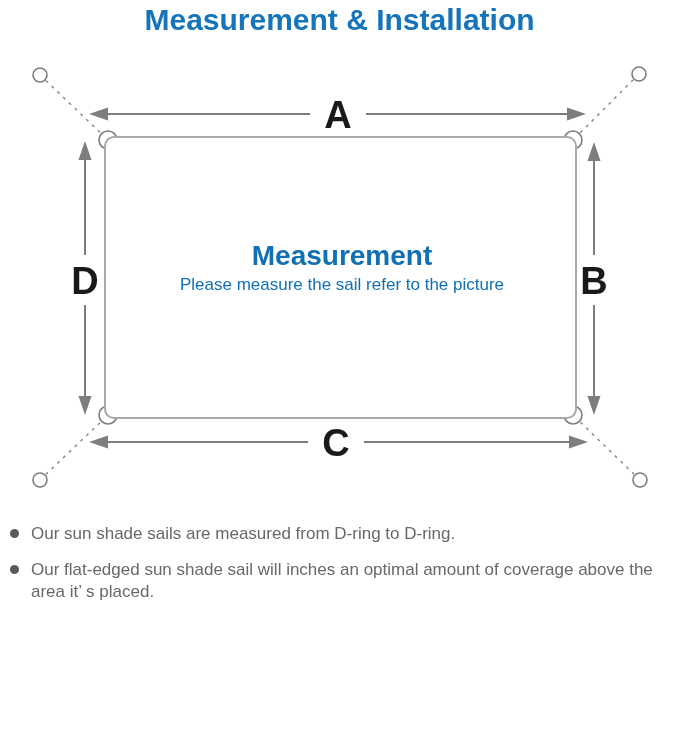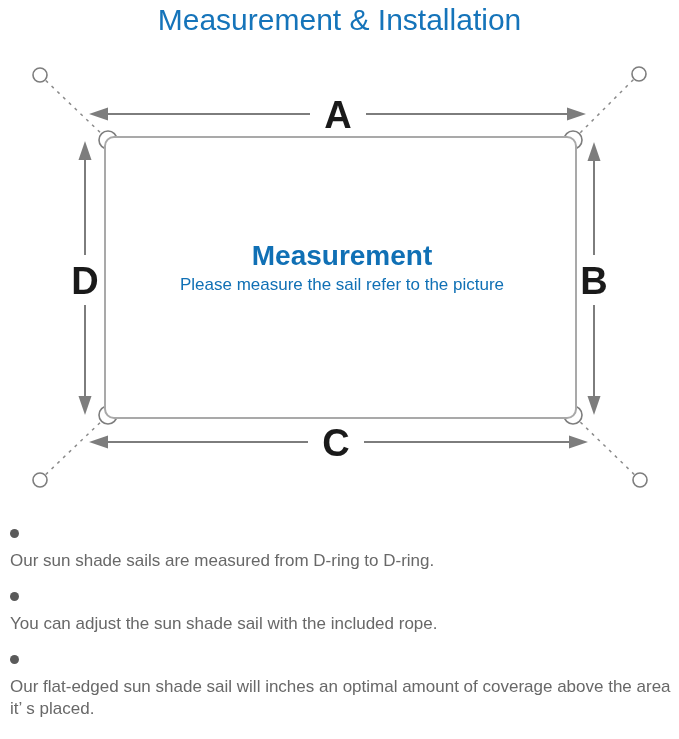--- a/index.html
+++ b/index.html
@@ -17,21 +17,21 @@
     position: relative;
     background: #ffffff;
   }
   .title {
     margin: 0;
     padding-top: 3px;
     height: 57px;
     box-sizing: border-box;
     text-align: center;
     font-size: 30px;
-    font-weight: 400;
+    font-weight: 700;
     letter-spacing: 0px;
     color: #1574ba;
   }
   .diagram-svg {
     display: block;
     width: 679px;
     height: 460px;
   }
   
   .sail-rect   { fill: #ffffff; stroke: #a9a9a9; stroke-width: 2; }
@@ -49,21 +49,20 @@
     box-sizing: border-box;
   }
   .note-item {
     display: flex;
     align-items: flex-start;
     gap: 12px;
     margin-bottom: 14px;
     font-size: 17px;
     line-height: 22px;
     color: #686868;
-    flex-direction: column;
   }
   .bullet-dot {
     width: 9px;
     height: 9px;
     border-radius: 50%;
     background: #5a5a5a;
     flex-shrink: 0;
     margin-top: 6px;
   }
   .note-text { flex: 1; }
@@ -136,21 +135,17 @@
     <text class="center-subtitle" x="342" y="233">Please measure the sail refer to the picture</text>
   </svg>
 
   <div class="notes">
     <div class="note-item">
       <span class="bullet-dot"></span>
       <span class="note-text">Our sun shade sails are measured from D-ring to D-ring.</span>
     </div>
     <div class="note-item">
       <span class="bullet-dot"></span>
-      <span class="note-text">You can adjust the sun shade sail with the included rope.</span>
-    </div>
-    <div class="note-item">
-      <span class="bullet-dot"></span>
       <span class="note-text">Our flat-edged sun shade sail will inches an optimal amount of coverage above the area it’ s placed.</span>
     </div>
   </div>
 
 </div>
 
 </body></html>

